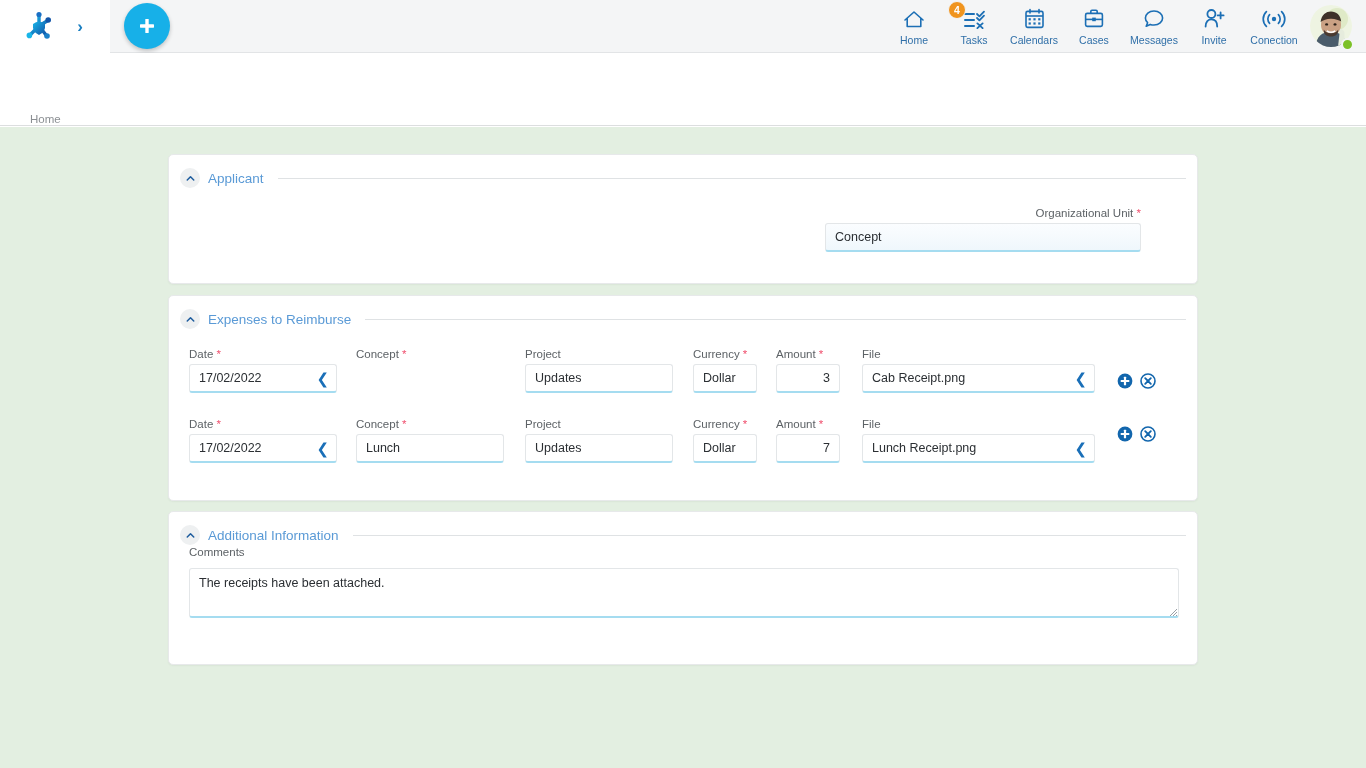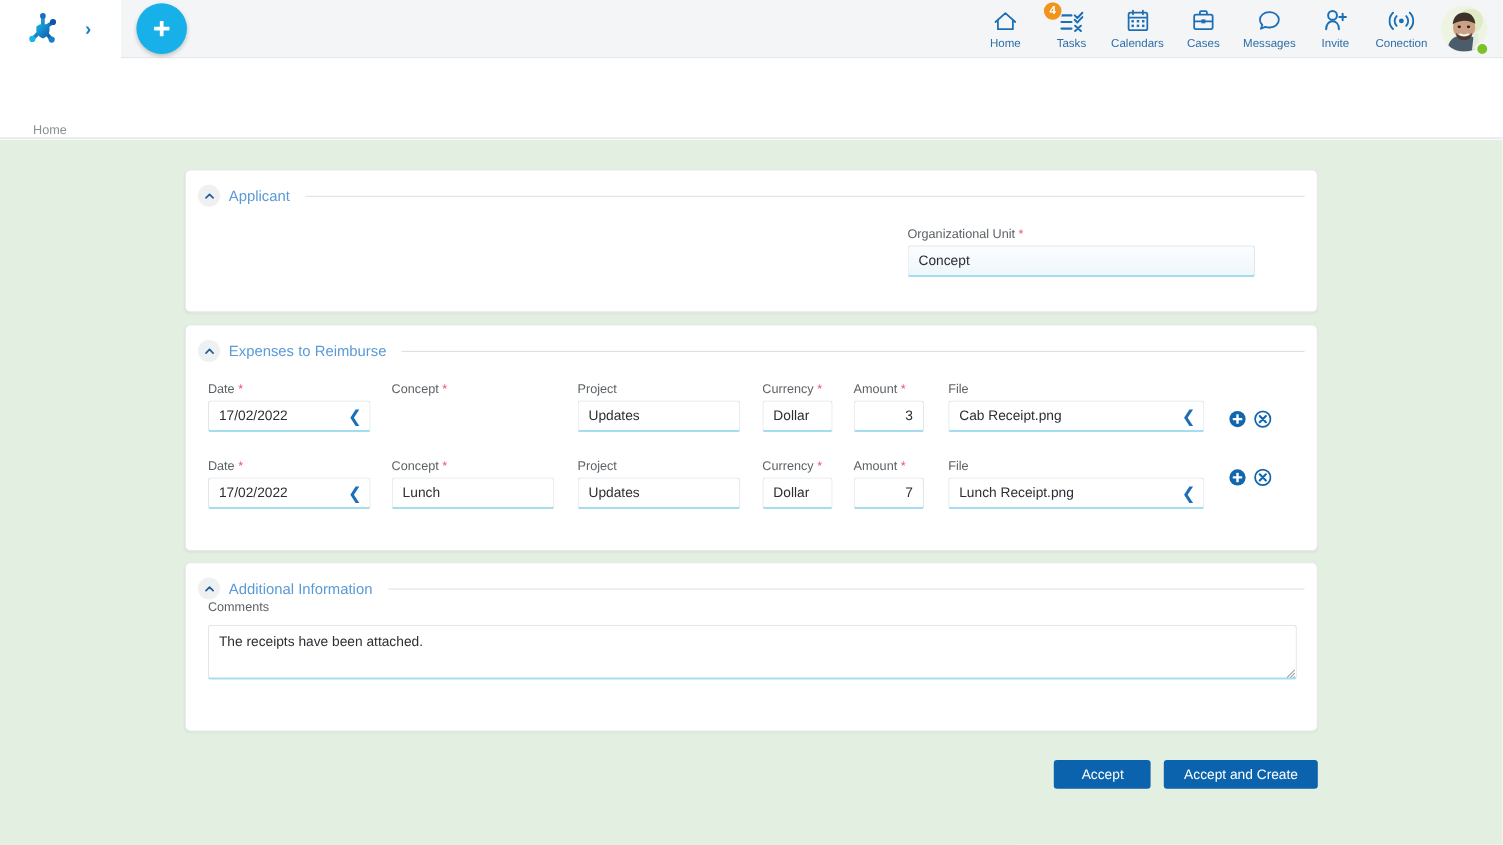--- a/index.html
+++ b/index.html
@@ -113,21 +113,21 @@
     background: #e3efe1;
     overflow: hidden;
   }
   .card {
     position: absolute; left: 168px; width: 1030px;
     background: #ffffff;
     border: 1px solid #e7e9ea;
     border-radius: 5px;
     box-shadow: 0 1px 2px rgba(0,0,0,0.045);
   }
-  .card-applicant { top: 27px; height: 130px; }
+  .card-applicant { top: 27px; height: 130px; text-align: right; }
   .card-expenses  { top: 168px; height: 206px; }
   .card-addinfo   { top: 384px; height: 154px; }
 
   .section-head {
     position: absolute; left: 11px; top: 13px; right: 11px;
     display: flex; align-items: center; gap: 8px;
   }
   .collapse-circle {
     width: 20px; height: 20px; border-radius: 50%;
     background: #eef0f1;
@@ -503,18 +503,14 @@
 
     <div class="field" style="left:20px; top:34px;">
       <label class="flabel">Comments</label>
     </div>
     <textarea class="comments-area" style="">The receipts have been attached.</textarea>
     <svg class="resize-grip" viewBox="0 0 9 9" style="left:1000px; top:96px;">
       <path d="M8 1 L1 8 M8 4 L4 8 M8 7 L7 8" stroke="#9aa0a6" stroke-width="1"></path>
     </svg>
   </div>
 
-  <div class="footer-btns">
-    <button class="btn btn-accept">Accept</button>
-    <button class="btn">Accept and Create</button>
-  </div>
 
 </div>
 
 </body></html>

